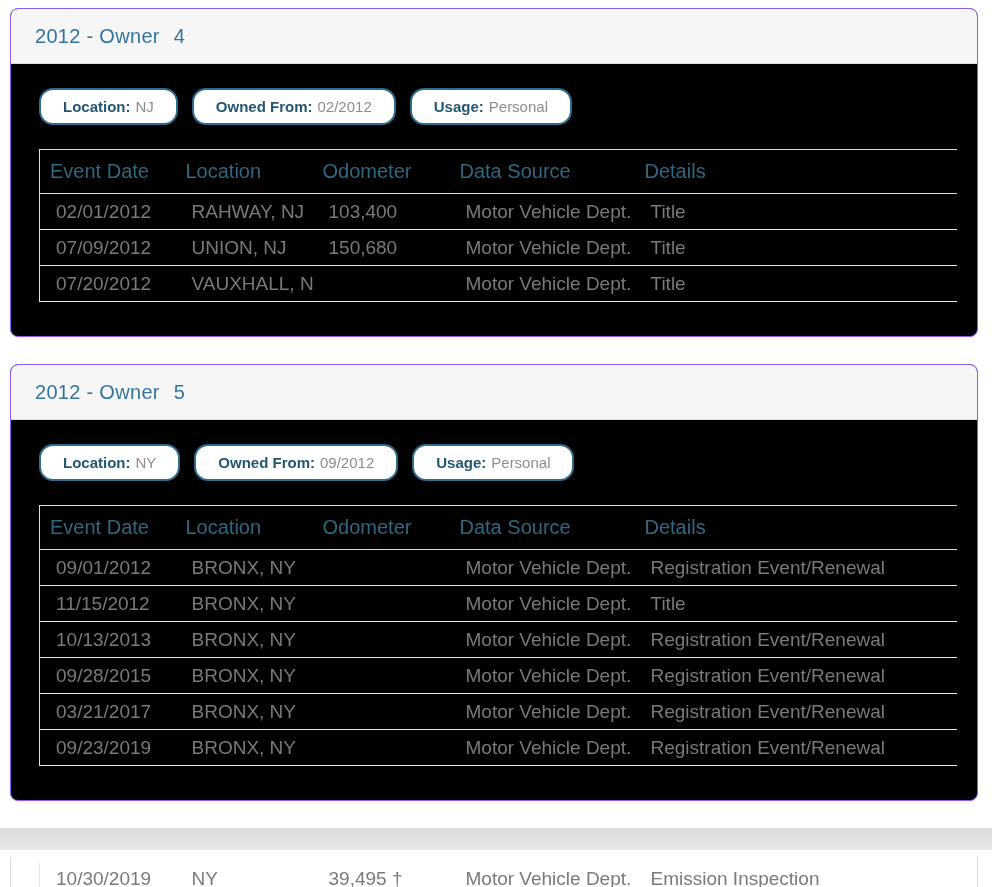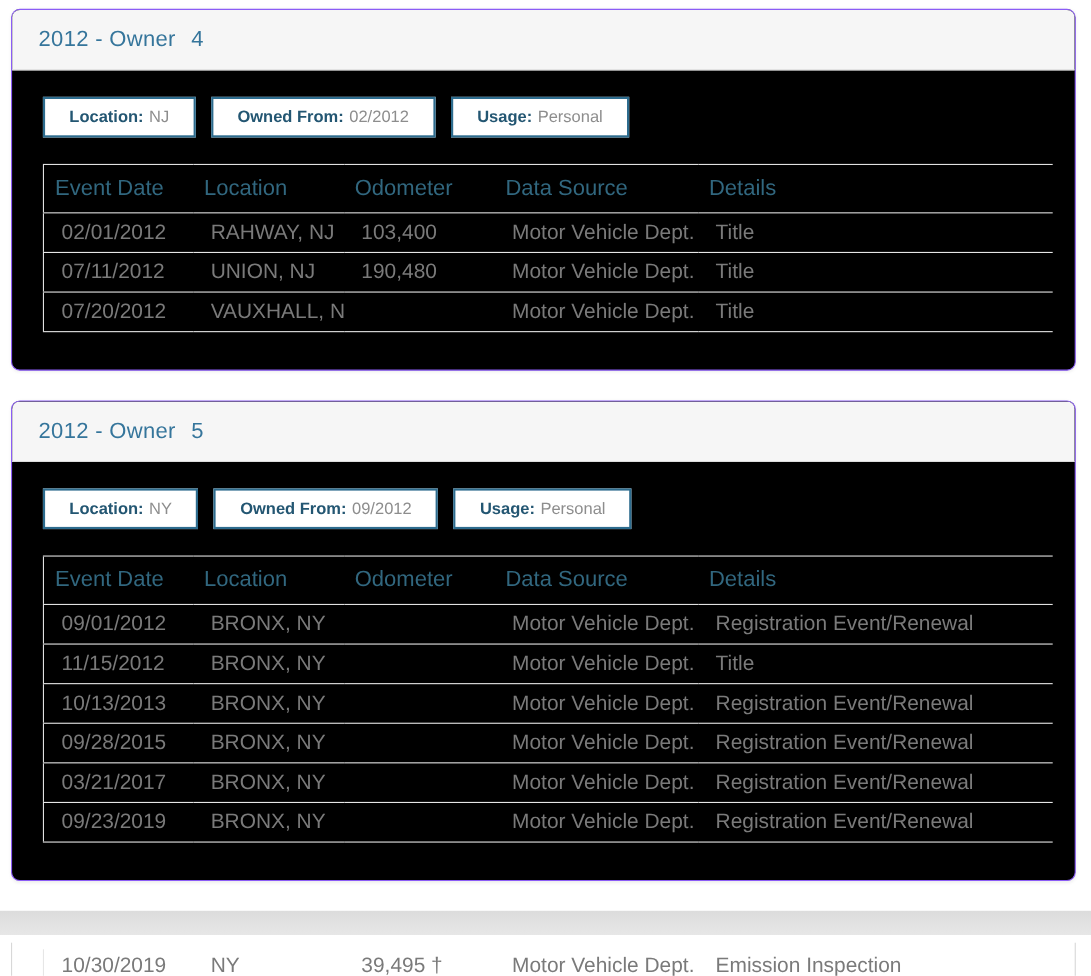--- a/index.html
+++ b/index.html
@@ -30,21 +30,21 @@
     color: #35759b;
     letter-spacing: 0.3px;
   }
   .owner-num { margin-left: 14px; }
 
   .card-body { padding: 24px 20px 34px 28px; }
 
   .badges { display: flex; gap: 14px; margin-bottom: 24px; }
   .badge {
     border: 2px solid #2d6c8e;
-    border-radius: 0;
+    border-radius: 14px;
     padding: 8px 22px;
     font-size: 15px;
     color: #8d8d8d;
     background: #fff;
     white-space: nowrap;
   }
   .badge b { color: #235672; font-weight: bold; margin-right: 5px; }
 
   table.events {
     border-collapse: collapse;
@@ -125,23 +125,23 @@
             <tr class="event-row">
               <td>02/01/2012</td>
               <td>RAHWAY, NJ</td>
               <td>103,400</td>
               <td>Motor Vehicle Dept.</td>
               <td>
                 <div class="detail-line">Title</div>
               </td>
             </tr>
             <tr class="event-row">
-              <td>07/11/2012</td>
+              <td>07/09/2012</td>
               <td>UNION, NJ</td>
-              <td>190,480</td>
+              <td>150,680</td>
               <td>Motor Vehicle Dept.</td>
               <td>
                 <div class="detail-line">Title</div>
               </td>
             </tr>
             <tr class="event-row">
               <td>07/20/2012</td>
               <td>VAUXHALL, NJ</td>
               <td></td>
               <td>Motor Vehicle Dept.</td>

